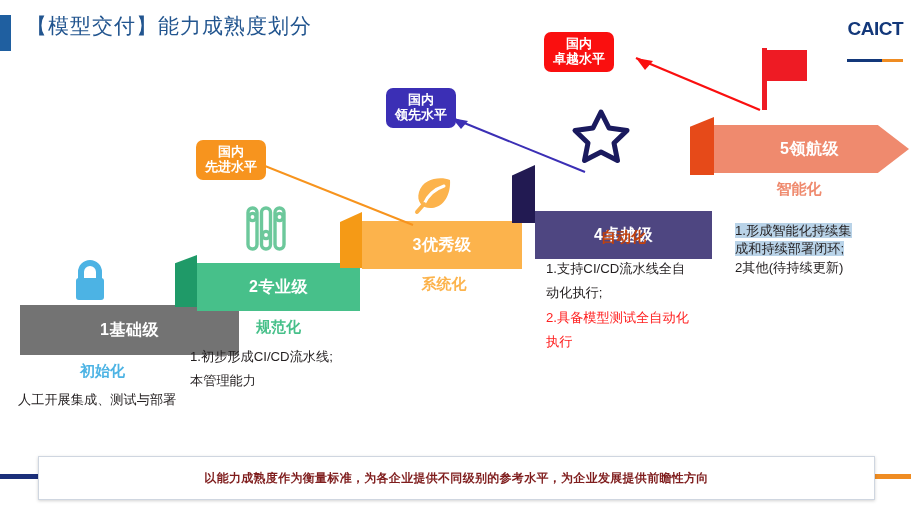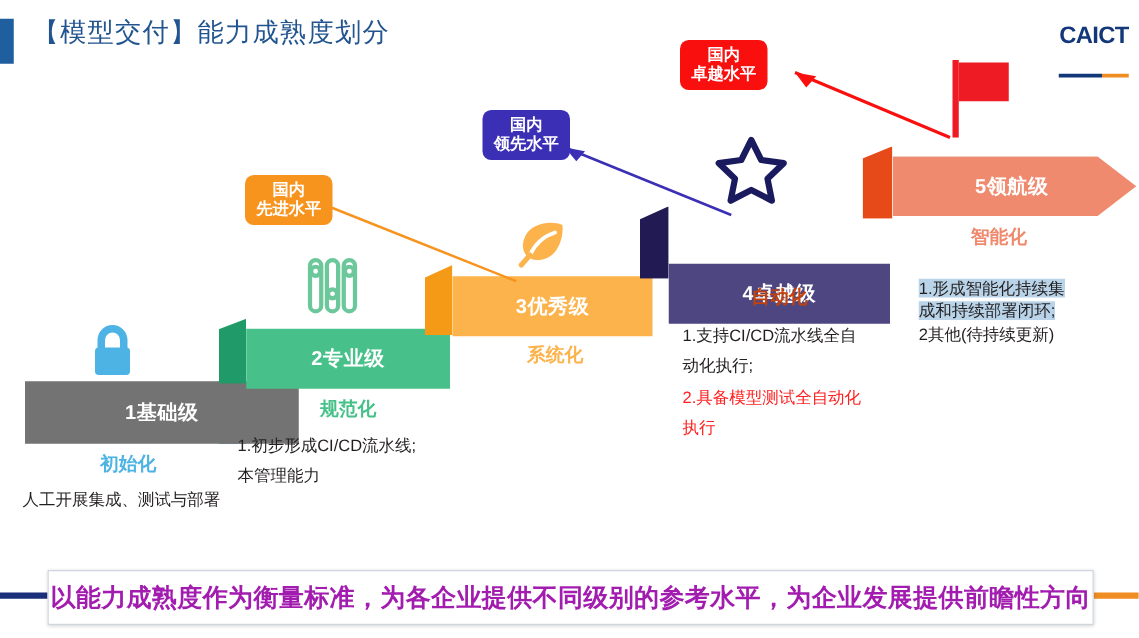--- a/index.html
+++ b/index.html
@@ -50,21 +50,21 @@
 
   
   .callout{position:absolute;border-radius:7px;color:#fff;font-size:13px;font-weight:bold;
     text-align:center;line-height:1.15;padding:5px 9px;white-space:nowrap;}
 
   
   .banner-line{position:absolute;height:5px;}
   .banner{position:absolute;left:38px;top:456px;width:835px;height:42px;
     background:#fff;border:1px solid #cfd6e0;box-shadow:0 1px 3px rgba(0,0,0,.18);
     display:flex;align-items:center;justify-content:center;}
-  .banner span{font-size:20px;font-weight:bold;color:#a21caf;letter-spacing:.3px;}
+  .banner span{font-size:12px;font-weight:bold;color:#7f1d1d;letter-spacing:.3px;}
 
   svg{display:block;overflow:visible;}
 </style>
 </head>
 <body>
 
 <div class="slide">
 
   <div class="title-bar">
     <div class="title-accent"></div>

